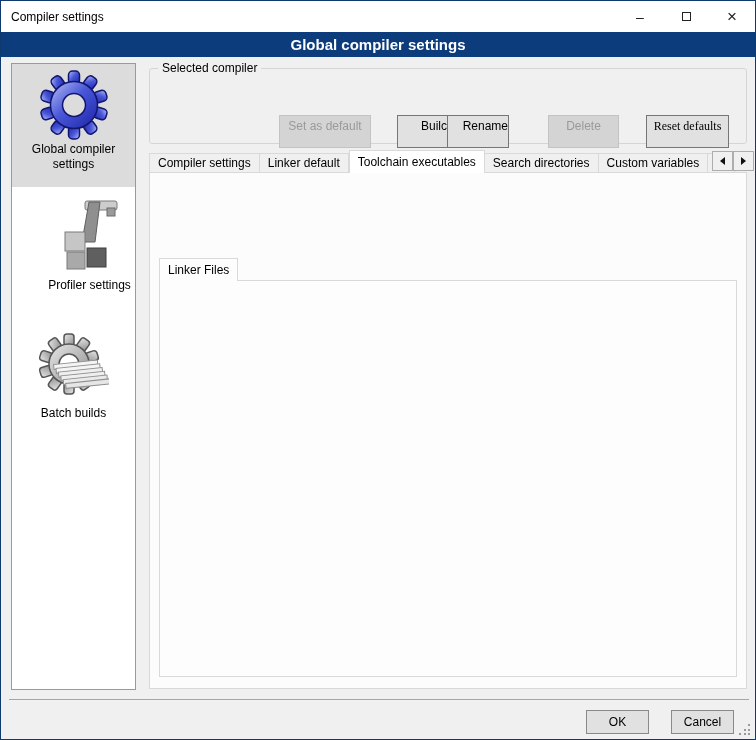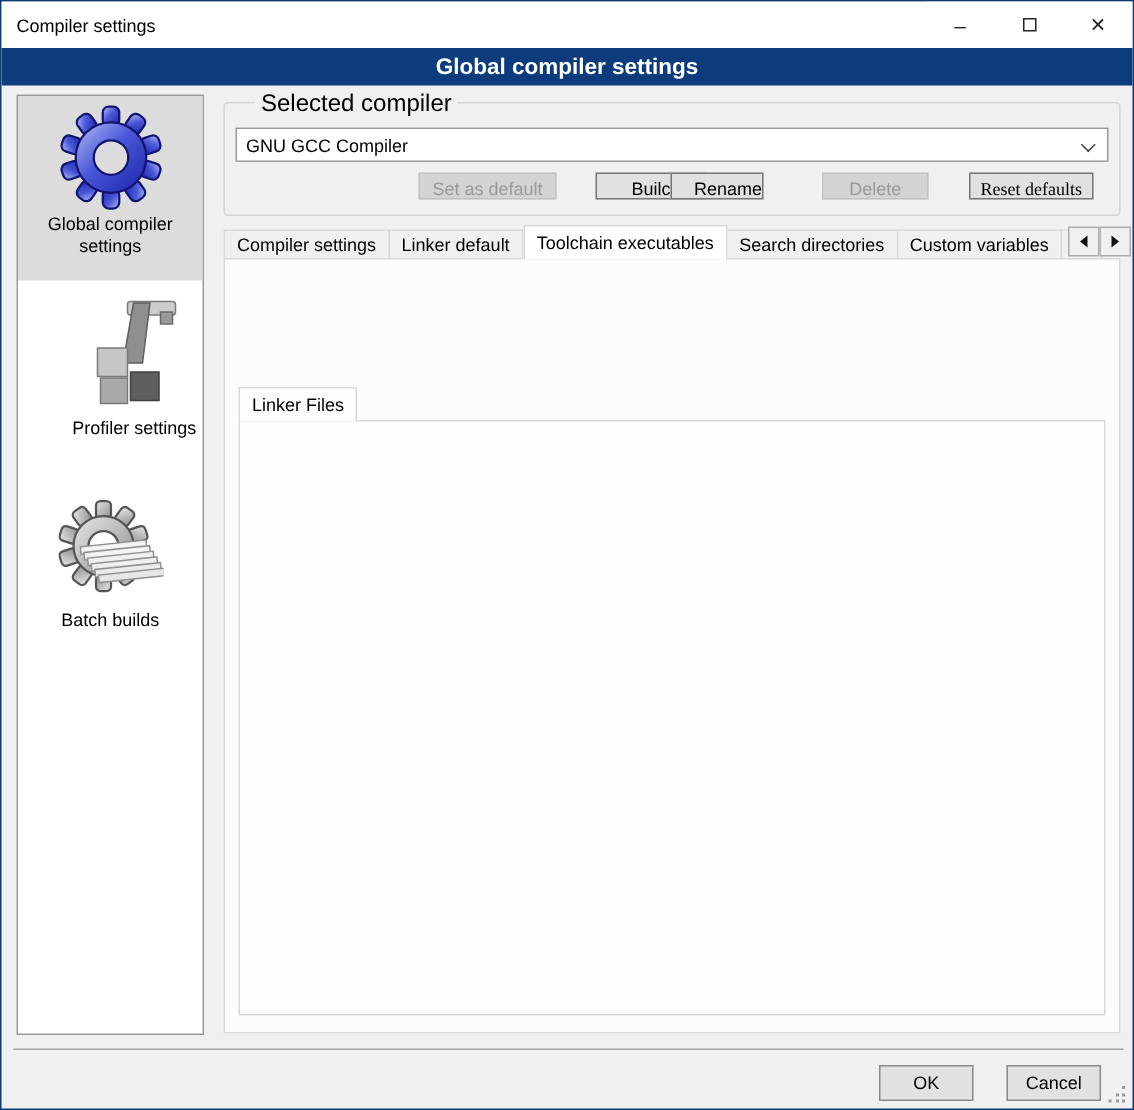--- a/index.html
+++ b/index.html
@@ -17,29 +17,29 @@
   
   .banner { position:absolute; left:0; top:31px; width:754px; height:25px; background:#0C3C7C; color:#fff; font-weight:bold; font-size:15px; text-align:center; line-height:25px; }
   
   .sidebar { position:absolute; left:10px; top:62px; width:125px; height:627px; background:#fff; border:1px solid #9a9a9a; }
   .side-item { position:absolute; left:0; width:123px; text-align:center; }
   .side-item.selected { background:#dcdcdc; }
   .side-item .icn { display:block; margin:6px auto 2px auto; }
   .side-label { font-size:12px; line-height:15px; color:#000; padding:0 4px 6px 4px; }
   
   .groupbox { position:absolute; border:1px solid #d5d5d5; border-radius:3px; }
-  .groupbox > .glabel { position:absolute; top:-8px; left:20px; background:inherit; padding:0 4px; font-size:16px; }
+  .groupbox > .glabel { position:absolute; top:-8px; left:8px; background:inherit; padding:0 4px; font-size:12px; }
   .gb1 { left:148px; top:67px; width:598px; height:76px; background:#f0f0f0; }
   .gb2 { left:158px; top:181px; width:578px; height:67px; background:#fcfcfc; }
   
   .combo { position:absolute; height:23px; background:#fff; border:1px solid #999; display:flex; align-items:center; padding-left:6px; }
   .combo.gray { background:#e7e7e7; }
   .chev { position:absolute; right:9px; top:7px; width:7px; height:7px; border-left:1.5px solid #444; border-bottom:1.5px solid #444; transform:rotate(-45deg); }
   
-  .btn { position:absolute; height:18px; background:#e1e1e1; border:1px solid #767676; text-align:center; line-height:21px; font-size:12px; color:#000; cursor:default; }
+  .btn { position:absolute; height:33px; background:#e1e1e1; border:1px solid #767676; text-align:center; line-height:21px; font-size:12px; color:#000; cursor:default; }
   .btn.disabled { background:#d4d4d4; border-color:#c3c3c3; color:#9a9a9a; }
   
   .tabstrip { position:absolute; display:flex; align-items:flex-end; }
   .tabstrip-main { left:148px; top:149px; width:598px; height:23px; }
   .tabstrip-sub { left:158px; top:257px; width:578px; height:23px; }
   .tab { height:20px; background:#f0f0f0; border:1px solid #d9d9d9; border-left-width:0; padding:0 8px; line-height:19px; font-size:12px; white-space:nowrap; cursor:default; }
   .tab:first-child { border-left-width:1px; }
   .tab.active { height:23px; background:#fff; border-left-width:1px; border-bottom:none; position:relative; z-index:3; line-height:22px; }
   .tab.trunc { width:27px; overflow:hidden; padding-right:0; }
   .tabscroll { position:absolute; top:1px; width:21px; height:20px; background:#f0f0f0; border:1px solid #adadad; display:flex; align-items:center; justify-content:center; z-index:4; }
@@ -166,24 +166,20 @@
           </g>
         </svg>
       </span>
       <div class="side-label">Batch builds</div>
     </div>
   </div>
 
   <div class="groupbox gb1">
     <span class="glabel" style="background:#f0f0f0;">Selected compiler</span>
   </div>
-  <div class="combo" style="left:156px; top:84px; width:582px;">
-    <span>GNU GCC Compiler</span>
-    <span class="chev"></span>
-  </div>
   <div class="btn disabled" style="left:278px; top:114px; width:92px;">Set as default</div>
   <div class="btn" style="left:396px; top:114px; width:74px;">Builc</div>
   <div class="btn" style="left:446px; top:114px; width:62px;text-align:right;">Rename</div>
   <div class="btn disabled" style="left:547px; top:114px; width:71px;">Delete</div>
   <div class="btn" style="left:645px; top:114px; width:83px;font-family:Liberation Serif, serif;">Reset defaults</div>
 
   <div class="tabstrip tabstrip-main">
     <span class="tab">Compiler settings</span>
     <span class="tab">Linker default</span>
     <span class="tab active">Toolchain executables</span>

